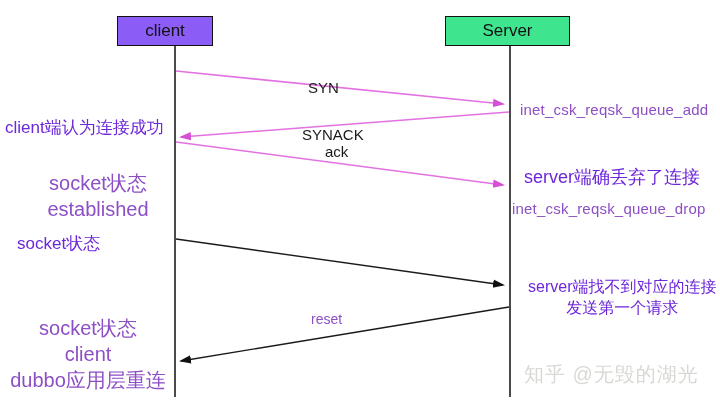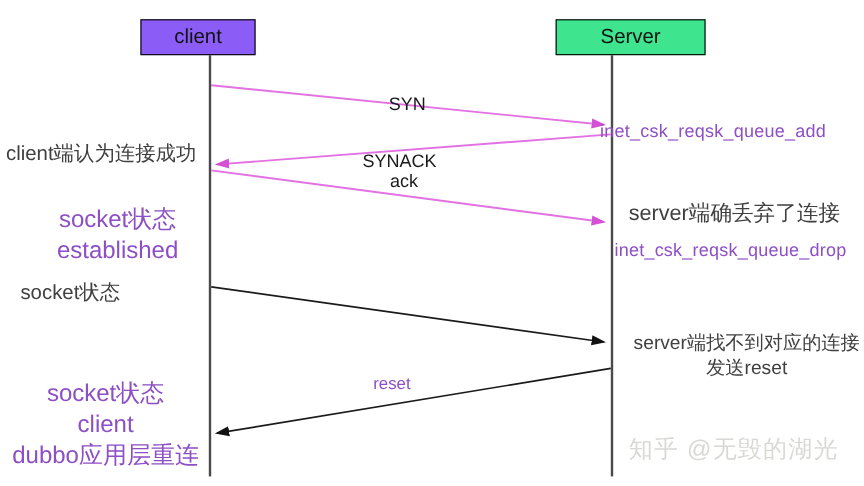--- a/index.html
+++ b/index.html
@@ -16,34 +16,34 @@
     top: 16px;
     height: 30px;
     border: 1.5px solid #111;
     display: flex;
     align-items: center;
     justify-content: center;
     font-size: 17px;
     color: #111;
   }
   .actor-client { left: 117px; width: 96px; background: #8b5cf6; }
-  .actor-server { left: 445px; width: 125px; background: #3EE48E; margin-left: 18px; }
+  .actor-server { left: 445px; width: 125px; background: #3EE48E; }
   .lifeline {
     position: absolute;
     top: 46px;
     width: 2px;
     height: 351px;
     background: #4a4a4a;
   }
   .lifeline-client { left: 174px; }
   .lifeline-server { left: 509px; }
   svg.arrows { position: absolute; left: 0; top: 0; width: 720px; height: 405px; }
   .lbl {
     position: absolute;
-    color: #404040;
+    color: #6d28d9;
     font-size: 15px;
     white-space: nowrap;
   }
   .msg-label { font-size: 15px; color: #1a1a1a; }
   .purple { color: #8D4FC5; }
   .note-lg { font-size: 17px; }
   .center-block { text-align: center; white-space: normal; line-height: 26px; font-size: 20px; }
   .right-note { font-size: 18px; }
   .fn { font-size: 15px; letter-spacing: 0.2px; }
   .two-line { white-space: normal; line-height: 21px; font-size: 16px; text-align: center; }
@@ -82,44 +82,44 @@
         <polygon points="0,0.8 12,5 0,9.2" fill="#111111"></polygon>
       </marker>
     </defs>
     <line x1="176" y1="71" x2="503" y2="104" stroke="#E272E2" stroke-width="1.6" marker-end="url(#mArrowMagenta)"></line>
     <line x1="509" y1="112" x2="181" y2="137" stroke="#E272E2" stroke-width="1.6" marker-end="url(#mArrowMagenta)"></line>
     <line x1="176" y1="142" x2="503" y2="185" stroke="#E272E2" stroke-width="1.6" marker-end="url(#mArrowMagenta)"></line>
     <line x1="176" y1="239" x2="503" y2="285" stroke="#1a1a1a" stroke-width="1.4" marker-end="url(#mArrowBlack)"></line>
     <line x1="509" y1="307" x2="181" y2="361" stroke="#1a1a1a" stroke-width="1.4" marker-end="url(#mArrowBlack)"></line>
   </svg>
 
-  <div class="lbl msg-label" style="left:324px; top:79px;">SYN</div>
+  <div class="lbl msg-label" style="left:308px; top:79px;">SYN</div>
   <div class="lbl msg-label" style="left:302px; top:126px;">SYNACK</div>
   <div class="lbl msg-label" style="left:325px; top:143px;">ack</div>
   <div class="lbl purple" style="left:311px; top:311px; font-size:14px;text-align:center;">reset</div>
 
   <div class="lbl note-lg" style="left:5px; top:116px;">client端认为连接成功</div>
 
   <div class="lbl purple center-block" style="left:22px; top:170px; width:152px;">
     <div>socket状态</div>
     <div>established</div>
   </div>
 
   <div class="lbl note-lg" style="left:17px; top:232px;">socket状态</div>
 
   <div class="lbl purple center-block" style="left:2px; top:315px; width:172px;">
     <div>socket状态</div>
     <div>client</div>
     <div>dubbo应用层重连</div>
   </div>
 
-  <div class="lbl purple fn" style="left:500px; top:101px;">inet_csk_reqsk_queue_add</div>
+  <div class="lbl purple fn" style="left:520px; top:101px;">inet_csk_reqsk_queue_add</div>
   <div class="lbl right-note" style="left:524px; top:165px;">server端确丢弃了连接</div>
   <div class="lbl purple fn" style="left:512px; top:200px;">inet_csk_reqsk_queue_drop</div>
 
   <div class="lbl two-line" style="left:528px; top:276px;">
     <div>server端找不到对应的连接</div>
-    <div>发送reset</div>
+    <div>发送第一个请求</div>
   </div>
 
   <div class="watermark">知乎 @无毁的湖光</div>
 
 </div>
 
 </body></html>

